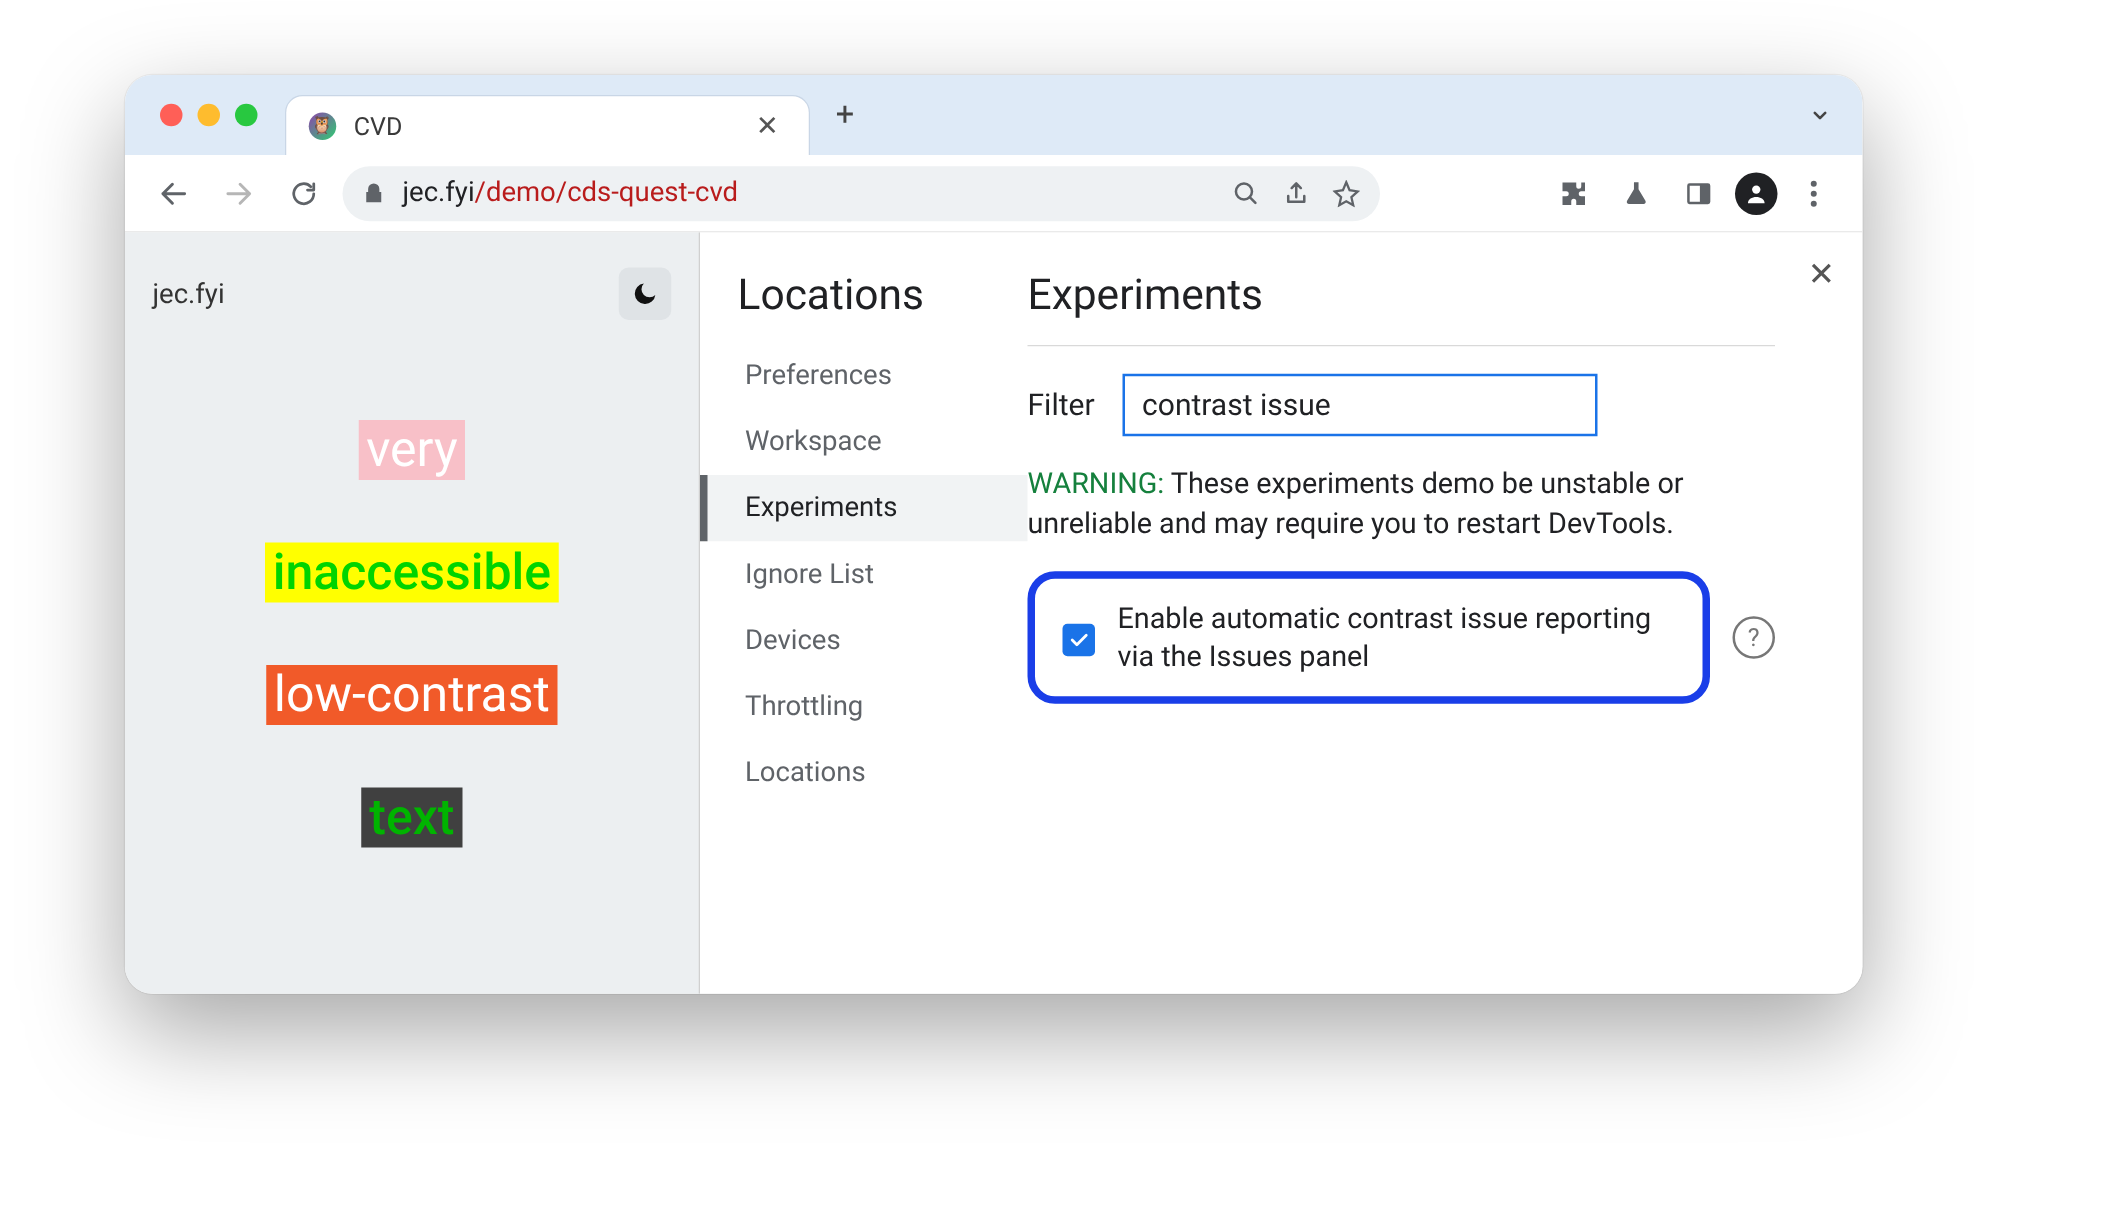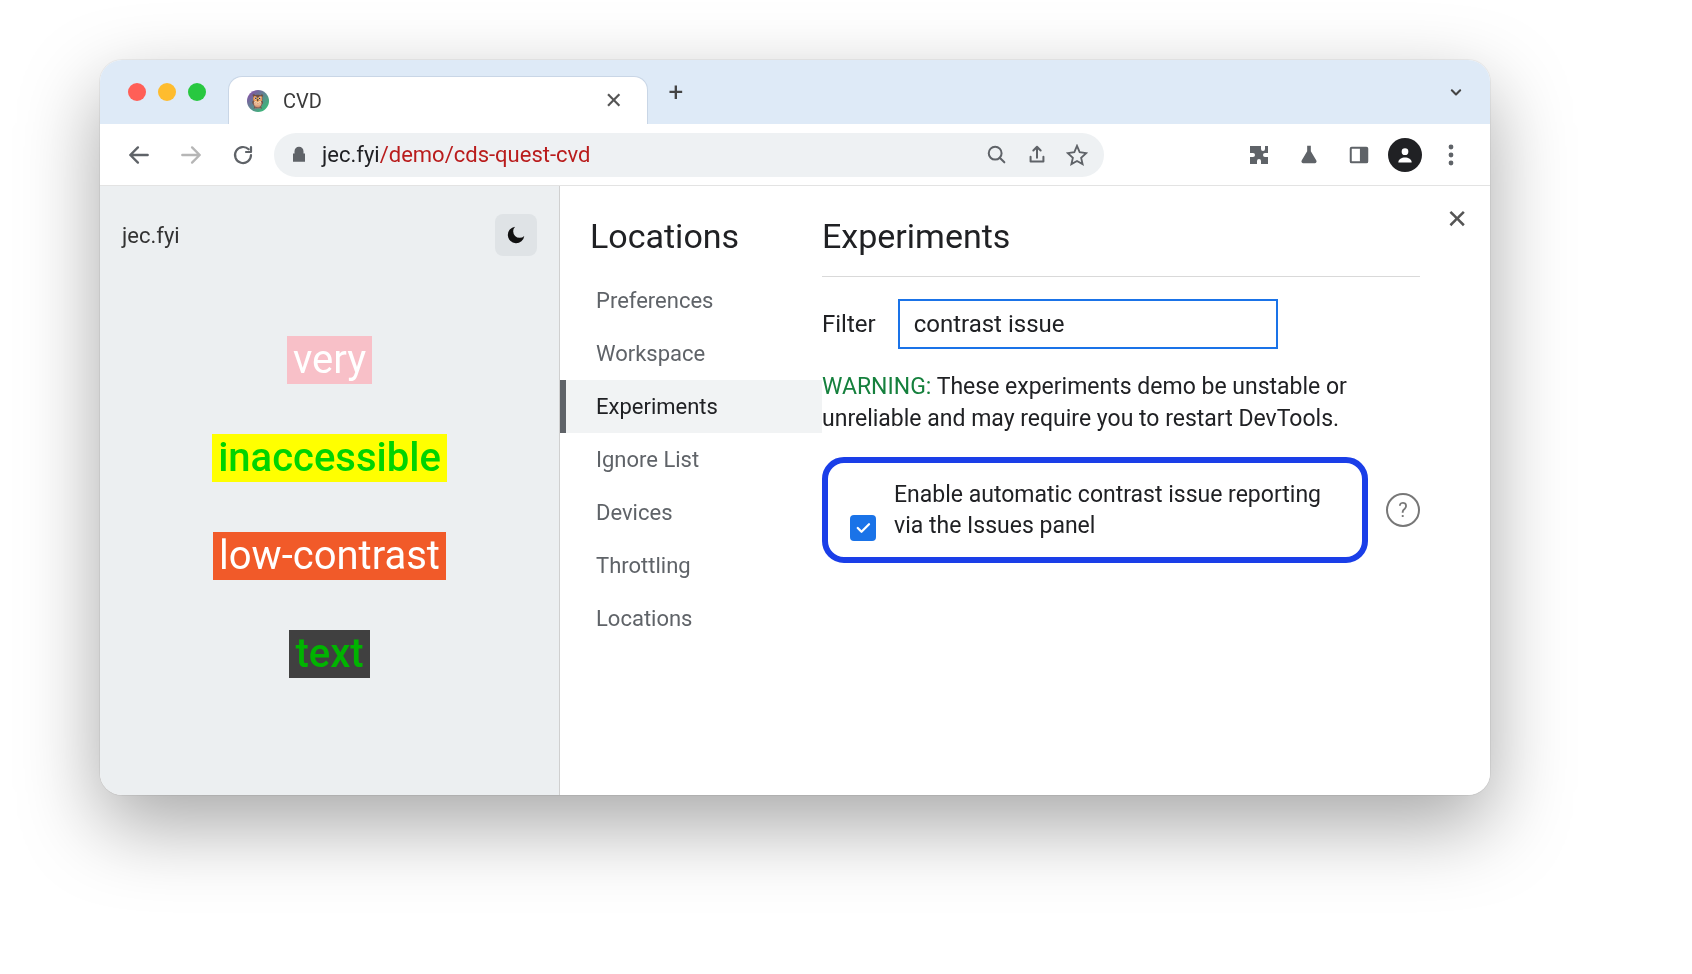--- a/index.html
+++ b/index.html
@@ -91,21 +91,21 @@
   .filter-input {
     width: 380px; height: 50px; border: 2px solid #1a73e8; font-size:24px;
     padding: 0 14px; outline:none; color:#202124; font-family:inherit;
   }
   .warning { font-size:23px; color:#202124; line-height:1.4; margin-bottom: 22px; }
   .warning b { color:#15803d; font-weight:400; }
 
   .exp-row { display:flex; align-items:center; gap: 18px; }
   .exp-box {
     border: 6px solid #1a3ee8; border-radius: 22px; padding: 16px 22px;
-    display:flex; align-items:flex-end; gap: 18px; flex:1;
+    display:flex; align-items:center; gap: 18px; flex:1;
   }
   .chk {
     width:26px; height:26px; background:#1a73e8; border-radius:4px; flex-shrink:0;
     display:flex; align-items:center; justify-content:center; margin-top:4px;
   }
   .exp-label { font-size:23px; color:#202124; line-height:1.35; }
   .help { width:34px; height:34px; border:2.5px solid #777; border-radius:50%; display:flex; align-items:center; justify-content:center; color:#777; font-size:20px; cursor:pointer; flex-shrink:0; }
 
   svg { display:block; }
 </style>

